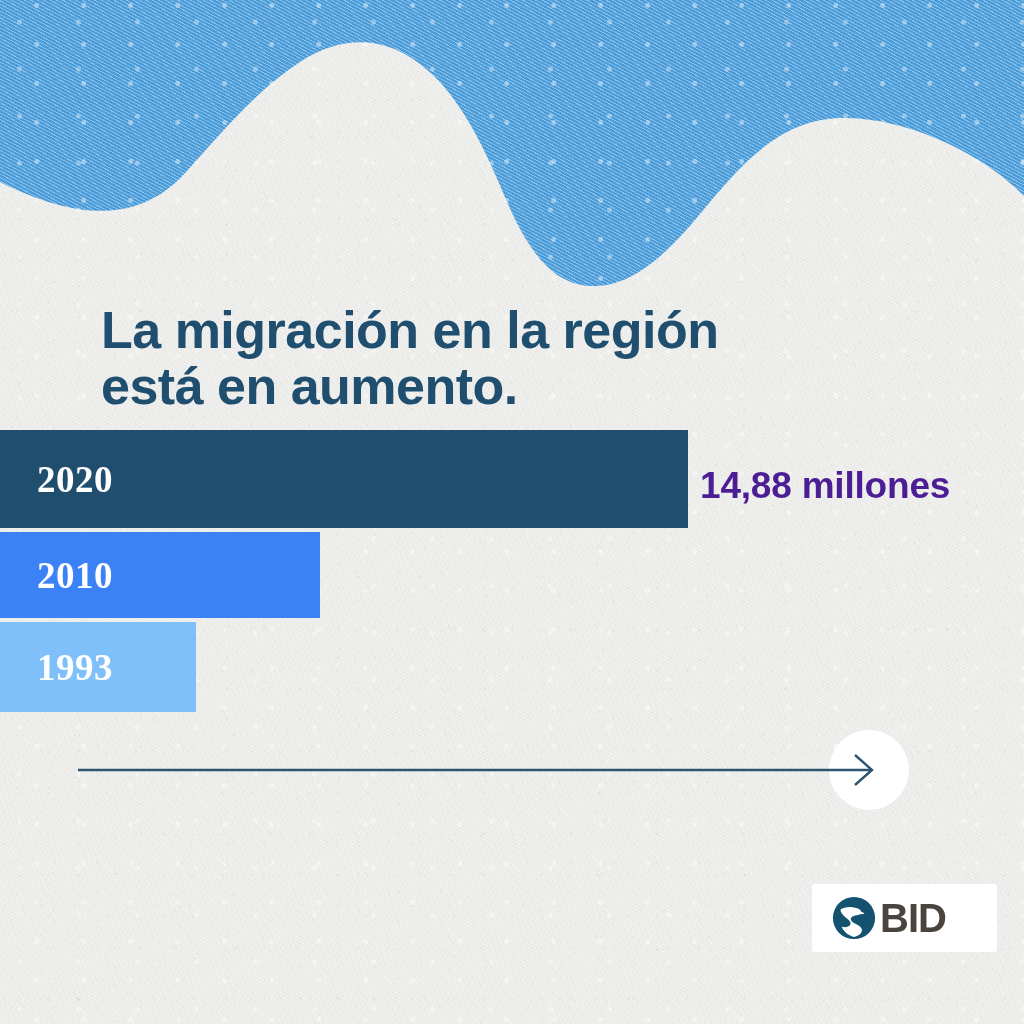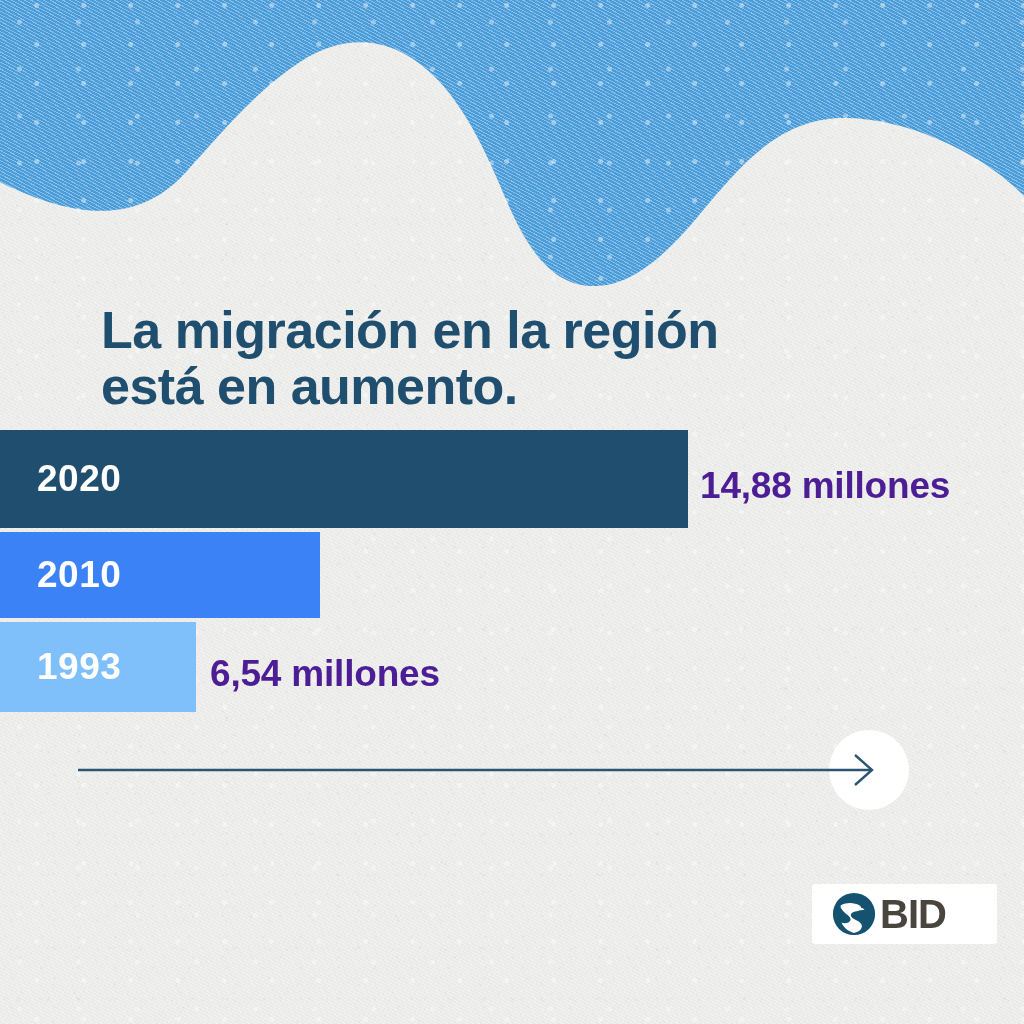--- a/index.html
+++ b/index.html
@@ -91,20 +91,21 @@
     display: flex;
     align-items: center;
   }
   .bar-year {
     color: #ffffff;
     font-weight: bold;
     font-size: 37px;
     letter-spacing: 0.5px;
     margin-left: 37px;
     white-space: nowrap;
+    font-family: Liberation Serif, serif;
   }
   .bar-value {
     position: absolute;
     top: 7px;
     height: 100%;
     display: flex;
     align-items: center;
     color: #4c1d95;
     font-weight: bold;
     font-size: 37px;
@@ -120,21 +121,21 @@
     width: 1024px;
     height: 92px;
   }
 
   
   .logo-card {
     position: absolute;
     left: 812px;
     top: 884px;
     width: 185px;
-    height: 60px;
+    height: 68px;
     background: #ffffff;
     border-radius: 3px;
     display: flex;
     align-items: center;
     padding-left: 20px;
     box-sizing: border-box;
   }
   .logo-mark {
     width: 44px;
     height: 44px;
@@ -191,21 +192,20 @@
     <div class="bar-row" style="position:absolute; left:0; top:102px; height:86px;">
       <div class="bar" style="width:320px; background:#3b82f6;">
         <span class="bar-year">2010</span>
       </div>
     </div>
 
     <div class="bar-row" style="position:absolute; left:0; top:192px; height:90px;">
       <div class="bar" style="width:196px; background:#7fc0fa;">
         <span class="bar-year">1993</span>
       </div>
-      <div class="bar-value" style="left:210px;">6,54 millones</div>
     </div>
 
   </div>
 
   <div class="arrow-wrap">
     <svg viewBox="0 0 1024 92" width="1024" height="92">
       <circle cx="869" cy="44" r="40" fill="#ffffff"></circle>
       <line x1="78" y1="44" x2="872" y2="44" stroke="#2c5473" stroke-width="2.4"></line>
       <polyline points="855,29 872,44 855,59" fill="none" stroke="#2c5473" stroke-width="2.4"></polyline>
     </svg>

